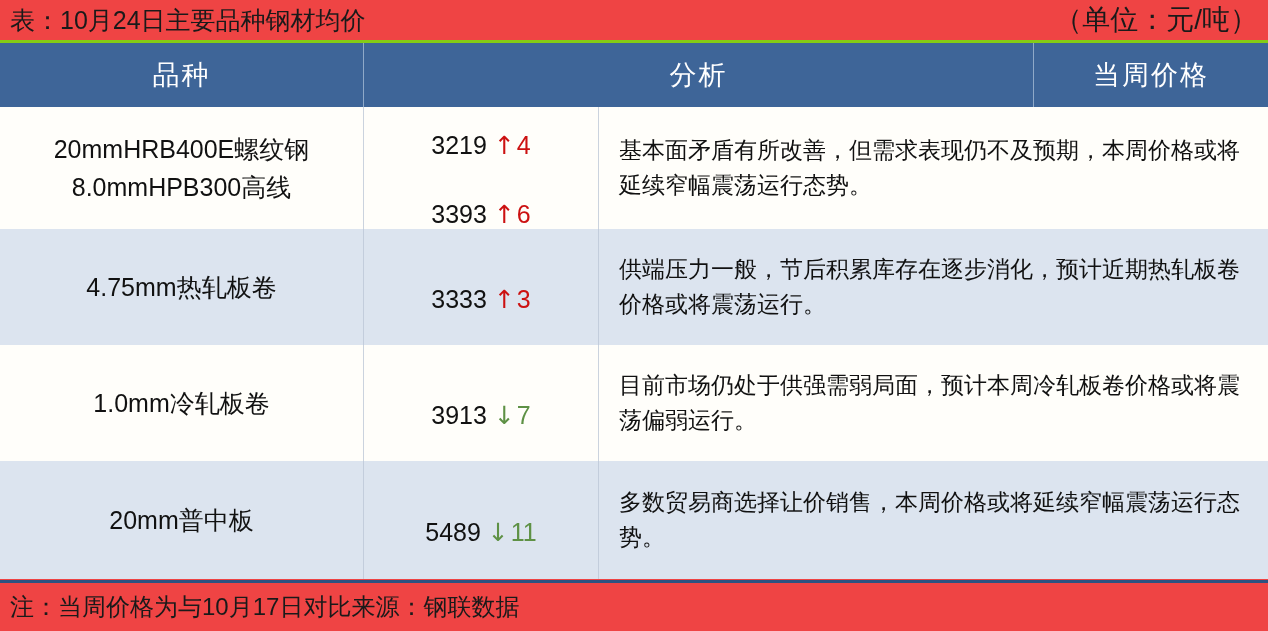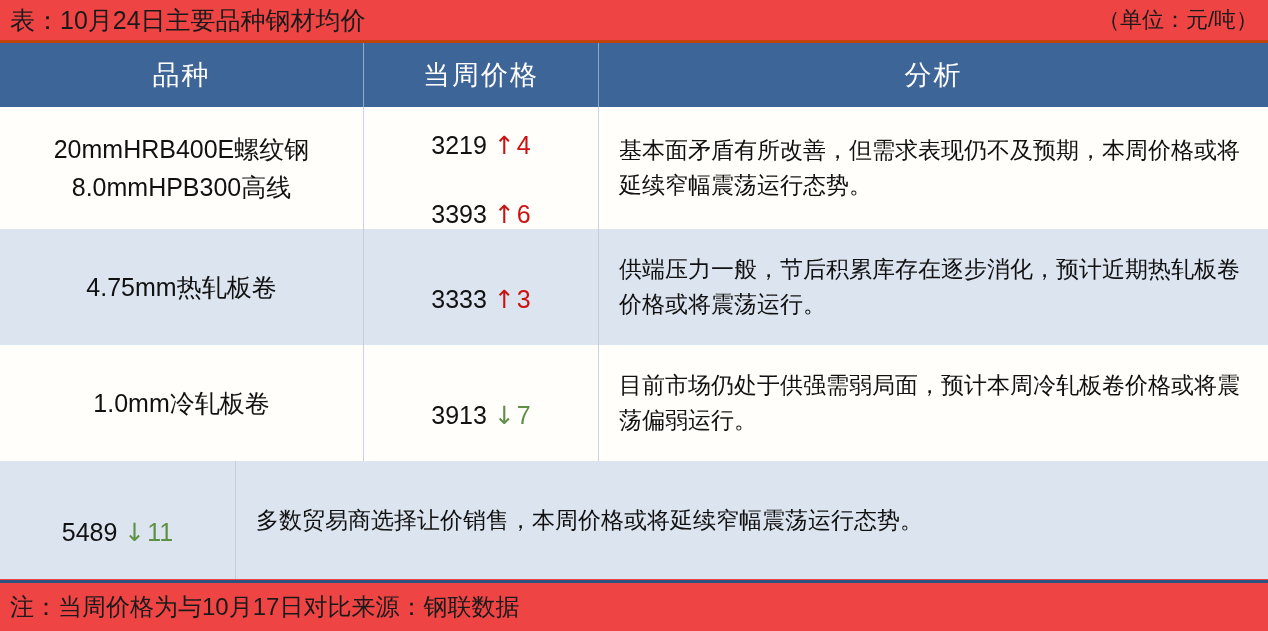--- a/index.html
+++ b/index.html
@@ -33,31 +33,31 @@
     padding: 0 10px 0 10px;
     box-sizing: border-box;
   }
   .title-text {
     font-size: 25px;
     color: #1a1a1a;
     letter-spacing: 0px;
     white-space: nowrap;
   }
   .unit-text {
-    font-size: 22px;
+    font-size: 28px;
     color: #1a1a1a;
     white-space: nowrap;
   }
 
   
   .table-wrap {
     flex: 1 1 auto;
     display: flex;
     flex-direction: column;
-    border-top: 3px solid #c2410c;
+    border-top: 3px solid #84cc16;
     border-bottom: 3px solid #2E5280;
   }
   .thead {
     flex: 0 0 64px;
     display: flex;
     background: #3E6598;
   }
   .thead .cell {
     display: flex;
     align-items: center;
@@ -180,22 +180,22 @@
 
   <div class="title-bar">
     <div class="title-text">表：10月24日主要品种钢材均价</div>
     <div class="unit-text">（单位：元/吨）</div>
   </div>
 
   <div class="table-wrap">
 
     <div class="thead">
       <div class="cell col-1">品种</div>
+      <div class="cell col-3">分析</div>
       <div class="cell col-2">当周价格</div>
-      <div class="cell col-3">分析</div>
     </div>
 
     <div class="trow row-h1">
       <div class="cell col-1">
         <div class="variety-stack">
           <div class="variety">20mmHRB400E螺纹钢</div>
           <div class="variety">8.0mmHPB300高线</div>
         </div>
       </div>
       <div class="cell col-2">
@@ -259,20 +259,25 @@
             </span>
           </div>
         </div>
       </div>
       <div class="cell col-3 analysis-cell">
         <div class="analysis">目前市场仍处于供强需弱局面，预计本周冷轧板卷价格或将震荡偏弱运行。</div>
       </div>
     </div>
 
     <div class="trow alt row-h4">
+      <div class="cell col-1">
+        <div class="variety-stack">
+          <div class="variety">20mm普中板</div>
+        </div>
+      </div>
       <div class="cell col-2">
         <div class="price-stack">
           <div class="price-line">
             <span class="price-val">5489</span>
             <span class="delta down">
               <span class="arrow">↓</span>
               <span>11</span>
             </span>
           </div>
         </div>

